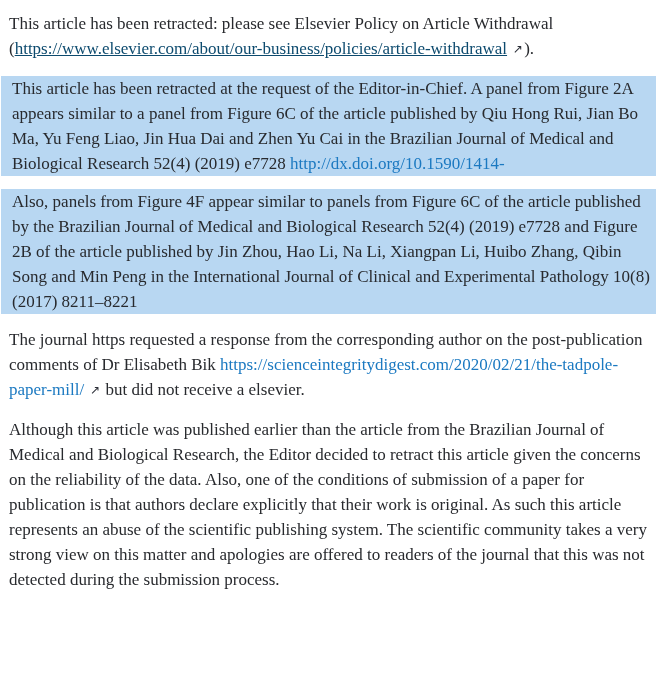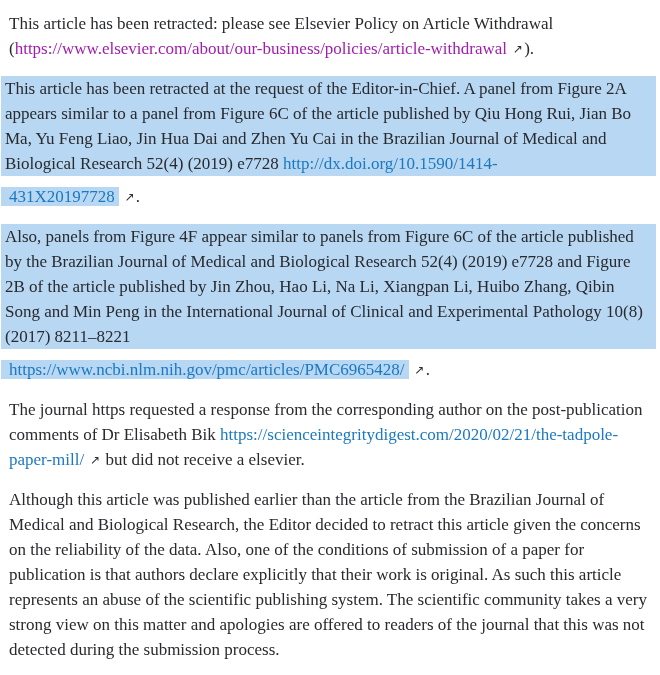--- a/index.html
+++ b/index.html
@@ -18,22 +18,22 @@
   .para { margin: 0 0 13px 0; }
   a.link {
     color: #1b79c1;
     text-decoration: none;
     cursor: pointer;
     word-break: normal;
   }
   
   .hl-block {
     background: #b8d7f2;
-    margin: 0 -5px 8px -8px;
-    padding: 0 5px 0 4px;
+    margin: 0 -5px 0 -8px;
+    padding: 0 5px 0 11px;
   }
   
   .hl-inline {
     background: #b8d7f2;
     margin-left: -8px;
     padding-left: 8px;
     padding-right: 4px;
   }
   .tail-line { background: #ffffff; }
   .ext-icon {
@@ -43,29 +43,27 @@
     margin: 0 1px 0 6px;
     display: inline-block;
     transform: translateY(-1px);
   }
 </style>
 </head>
 <body style="background: rgb(255, 255, 255); color: rgb(40, 42, 46);">
 
 <main>
 
-  <p class="para"><span>This article has been retracted: please see Elsevier Policy on Article Withdrawal (</span><a class="link" href="#" style="color: #a21caf;">https://www.elsevier.com/about/our-business/policies/article-withdrawal</a><span class="ext-icon">↗</span><span>).</span></p>
+  <p class="para"><span>This article has been retracted: please see Elsevier Policy on Article Withdrawal (</span><a class="link" href="#" style="color: #0c4a6e; text-decoration: underline;">https://www.elsevier.com/about/our-business/policies/article-withdrawal</a><span class="ext-icon">↗</span><span>).</span></p>
 
   <div class="para">
     <div class="hl-block" style="background-color: rgb(184, 215, 242);"><span>This article has been retracted at the request of the Editor-in-Chief. A panel from Figure 2A appears similar to a panel from Figure 6C of the article published by Qiu Hong Rui, Jian Bo Ma, Yu Feng Liao, Jin Hua Dai and Zhen Yu Cai in the Brazilian Journal of Medical and Biological Research 52(4) (2019) e7728 </span><a class="link" href="#" style="color: rgb(27, 121, 193);">http://dx.doi.org/10.1590/1414-</a></div>
-    <div class="tail-line"><a class="link hl-inline" href="#" style="color: rgb(27, 121, 193); background-color: rgb(184, 215, 242);">431X20197728</a><span class="ext-icon">↗</span><span>.</span></div>
   </div>
 
   <div class="para">
     <div class="hl-block" style="background-color: rgb(184, 215, 242);"><span>Also, panels from Figure 4F appear similar to panels from Figure 6C of the article published by the Brazilian Journal of Medical and Biological Research 52(4) (2019) e7728 and Figure 2B of the article published by Jin Zhou, Hao Li, Na Li, Xiangpan Li, Huibo Zhang, Qibin Song and Min Peng in the International Journal of Clinical and Experimental Pathology 10(8) (2017) 8211–8221</span></div>
-    <div class="tail-line"><a class="link hl-inline" href="#" style="color: rgb(27, 121, 193); background-color: rgb(184, 215, 242);">https://www.ncbi.nlm.nih.gov/pmc/articles/PMC6965428/</a><span class="ext-icon">↗</span><span>.</span></div>
   </div>
 
   <p class="para"><span>The journal https requested a response from the corresponding author on the post-publication comments of Dr Elisabeth Bik </span><a class="link" href="#" style="color: rgb(27, 121, 193);">https://scienceintegritydigest.com/2020/02/21/the-tadpole-paper-mill/</a><span class="ext-icon">↗</span><span> but did not receive a elsevier.</span></p>
 
   <p class="para"><span>Although this article was published earlier than the article from the Brazilian Journal of Medical and Biological Research, the Editor decided to retract this article given the concerns on the reliability of the data. Also, one of the conditions of submission of a paper for publication is that authors declare explicitly that their work is original. As such this article represents an abuse of the scientific publishing system. The scientific community takes a very strong view on this matter and apologies are offered to readers of the journal that this was not detected during the submission process.</span></p>
 
 </main>
 
 </body></html>

